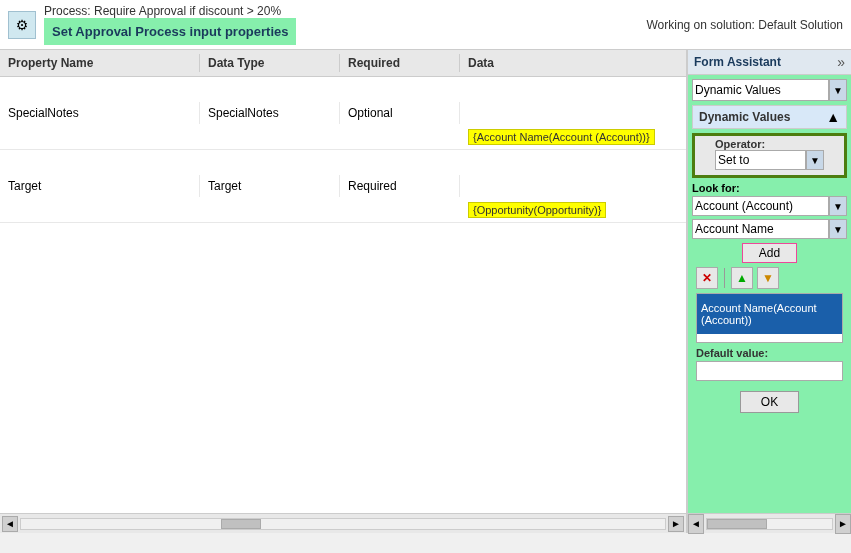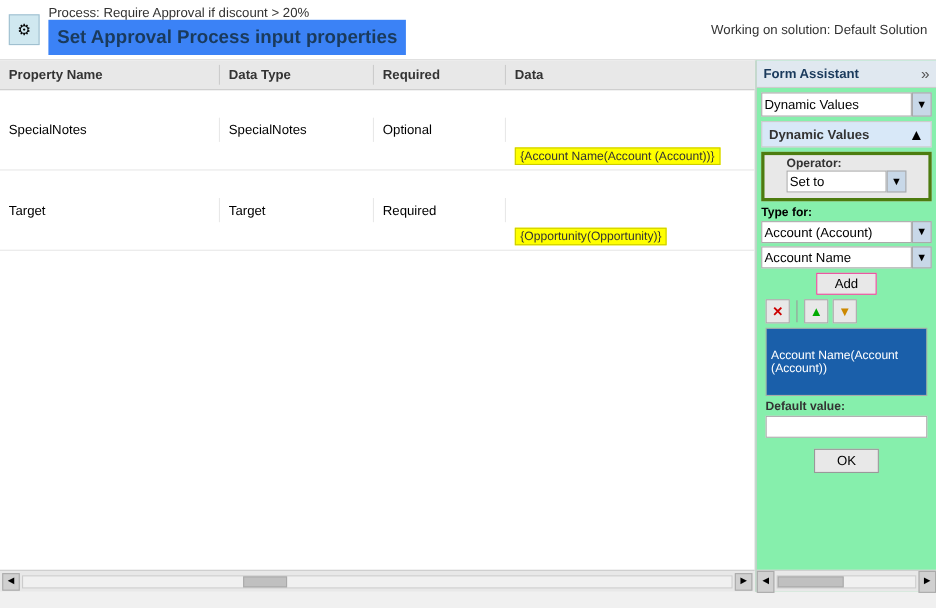--- a/index.html
+++ b/index.html
@@ -23,25 +23,25 @@
       background: #d0e8f0;
       border: 1px solid #a0c0d0;
       display: flex; align-items: center; justify-content: center;
       font-size: 14px;
     }
     .process-title {
       font-size: 12px;
       color: #333;
     }
     .page-title {
-      font-size: 17px;
+      font-size: 13px;
       font-weight: bold;
       color: #1a3a5c;
       padding: 6px 8px;
-      background: #3b82f6;
+      background: #86efac;
     }
 
     .main-layout {
       display: flex;
       height: calc(553px - 70px);
     }
 
     .left-panel {
       flex: 1;
       background: #fff;
@@ -233,21 +233,21 @@
     .action-btn.down { color: #cc8800; }
     .divider-line { width: 1px; height: 20px; background: #999; margin: 0 2px; }
 
     .values-list {
       margin: 0 4px;
       border: 1px solid #aaa;
       background: #fff;
       min-height: 50px;
     }
     .values-item {
-      padding: 18px 4px;
+      padding: 8px 4px;
       font-size: 11px;
       cursor: pointer;
     }
     .values-item.selected {
       background: #1a5faa;
       color: #fff;
     }
 
     .default-val-section {
       padding: 4px;
@@ -373,21 +373,21 @@
         <div class="operator-label">Operator:</div>
         <div class="select-row">
           <div class="select-box">
             <span>Set to</span>
           </div>
           <div class="select-btn">▼</div>
         </div>
       </div>
 
       <div class="lookfor-section">
-        <div class="lookfor-label">Type for:</div>
+        <div class="lookfor-label">Look for:</div>
         <div class="select-row">
           <div class="select-box">
             <span>Account (Account)</span>
           </div>
           <div class="select-btn">▼</div>
         </div>
         <div class="select-row">
           <div class="select-box">
             <span>Account Name</span>
           </div>

